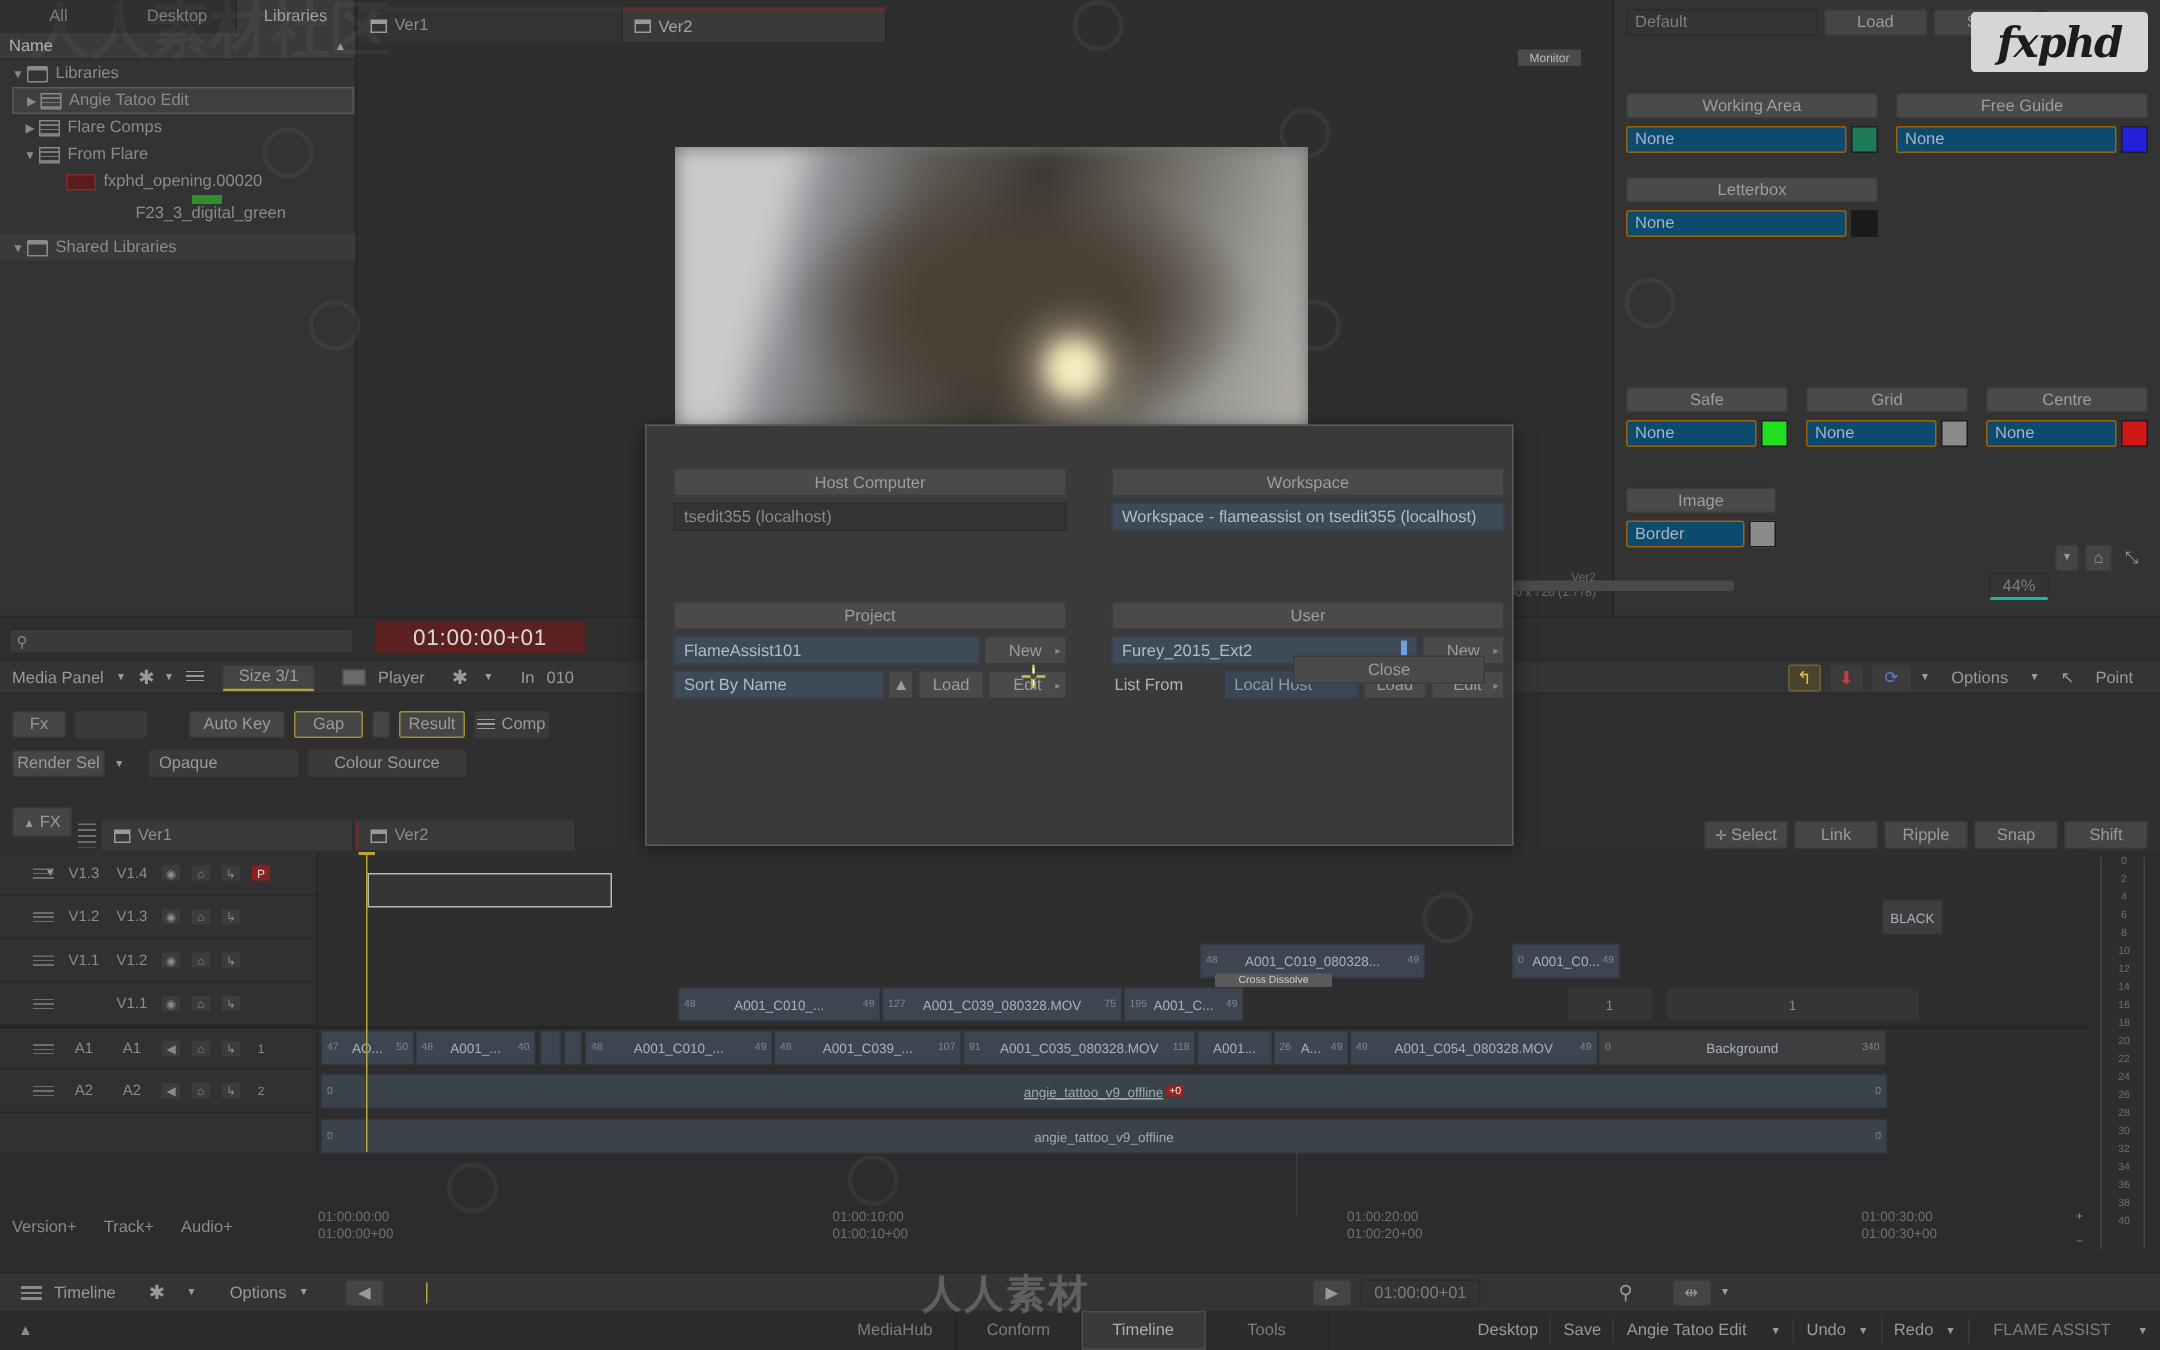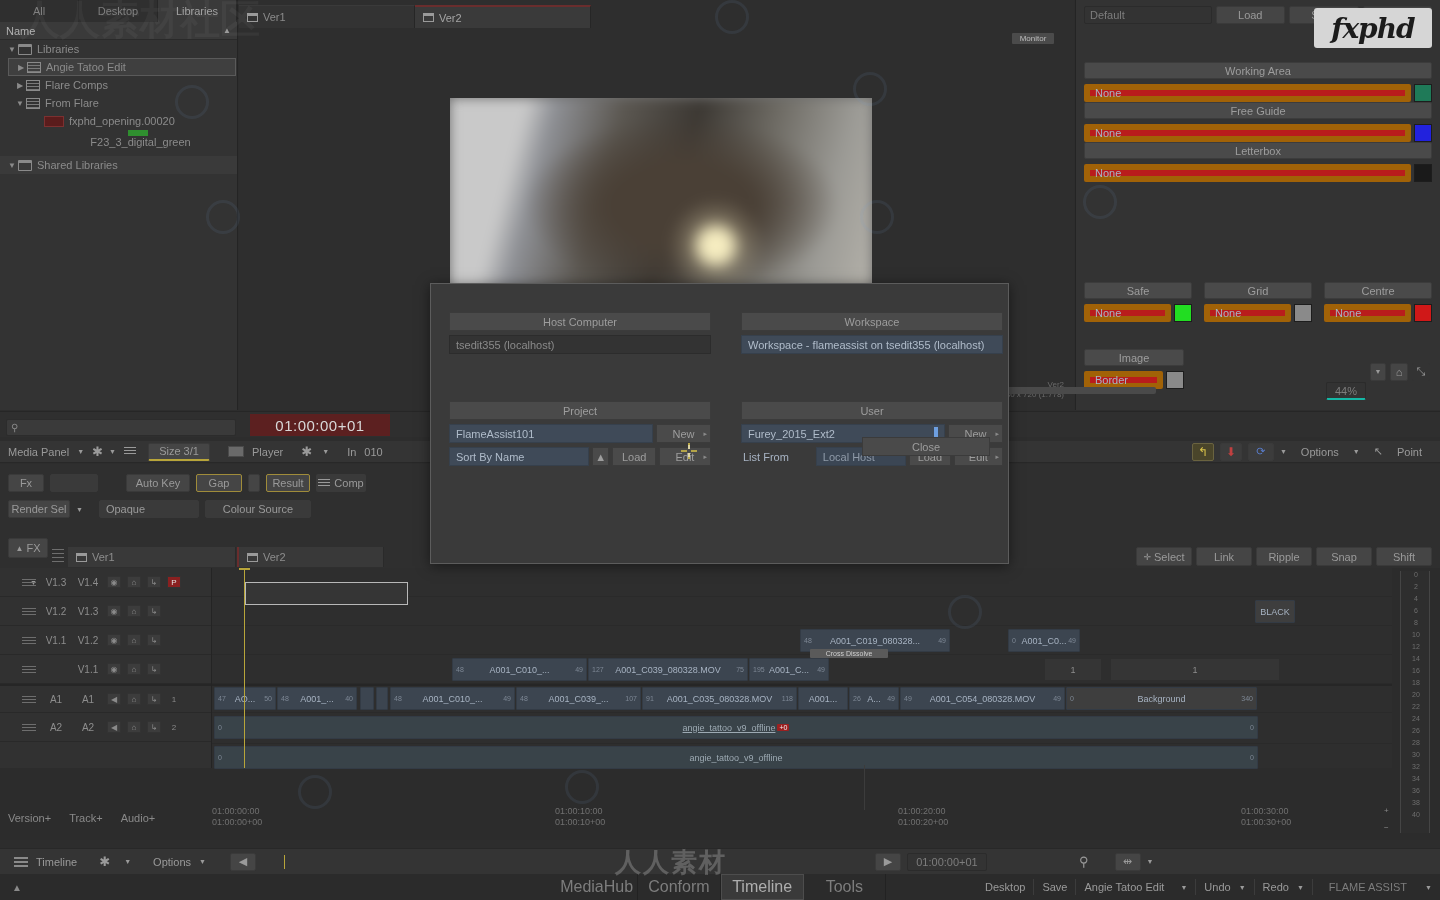--- a/index.html
+++ b/index.html
@@ -13,21 +13,21 @@
   }
   #app { position: relative; width: 1440px; height: 900px; background: #2d2d2d; }
 
   
   .btn {
     background: #454545; border: 1px solid #3a3a3a; border-radius: 2px;
     color: #9a9a9a; display: flex; align-items: center; justify-content: center;
     font-size: 11px; height: 18px; user-select: none;
   }
   .fld {
-    background: #b91c1c; border: 6px solid #a16207; border-radius: 2px;
+    background: #0c4a6e; border: 1px solid #a16207; border-radius: 2px;
     color: #a8b4c4; display: flex; align-items: center; padding-left: 5px;
     font-size: 11px; height: 18px;
   }
   .dark-fld {
     background: #333; border: 1px solid #2b2b2b; border-radius: 2px;
     color: #7d7d7d; display: flex; align-items: center; padding-left: 5px;
     font-size: 11px; height: 18px;
   }
   .hdr {
     background: #4a4a4a; border: 1px solid #3c3c3c; border-radius: 2px;
@@ -66,21 +66,21 @@
       linear-gradient(105deg, #c9c9c9 0 16%, #8f9196 22%, #5c5852 36%, #3c3833 52%, #6d6a63 68%, #9b9a95 84%, #b9b6ae 100%);
     filter: blur(6px);
   }
   #rgbinfo { position: absolute; left: 252px; top: 378px; font-size: 9px; color: #6e6e6e; line-height: 11px; }
   #rgbinfo2 { position: absolute; left: 328px; top: 378px; font-size: 9px; color: #6e6e6e; line-height: 11px; }
   #verinfo { position: absolute; right: 10px; top: 380px; font-size: 8px; color: #6a6a6a; text-align: right; line-height: 10px; }
 
   
   #rpanel { position: absolute; left: 1075px; top: 0; width: 365px; height: 410px; background: #333; border-left: 1px solid #242424; padding: 6px 8px; }
   #rp-top { display: flex; gap: 4px; }
-  #rp-grid { margin-top: 38px; display: grid; grid-template-columns: 1fr; gap: 0 12px; }
+  #rp-grid { margin-top: 38px; display: grid; grid-template-columns: 1fr 1fr; gap: 16px 12px; }
   .cell-hdr { margin-bottom: 5px; }
   .cell-row { display: flex; gap: 3px; }
   .cell-row .fld { flex: 1; }
   .cell-sw { width: 18px; height: 18px; }
   #rp-img { margin-top: 82px; width: 100px; }
   #fxphd-logo { position: absolute; right: 8px; top: 8px; width: 118px; height: 40px; background: #d6d6d6; border-radius: 3px; display: flex; align-items: center; justify-content: center; font-family: "DejaVu Serif", serif; font-style: italic; font-weight: bold; font-size: 28px; color: #1c1c1c; letter-spacing: -1px; }
   #zoom-row { position: absolute; right: 10px; bottom: 10px; display: flex; align-items: center; gap: 4px; }
   #scrollbar-h { position: absolute; left: -70px; bottom: 16px; width: 150px; height: 7px; background: #4a4a4a; border-radius: 2px; }
 
   
@@ -128,21 +128,21 @@
   .tick { position: absolute; font-size: 9px; color: #707070; line-height: 11px; }
   #tl-scale { position: absolute; right: 6px; top: 0; width: 42px; height: 268px; }
   #scale-ticks { position: absolute; left: 8px; top: 3px; width: 30px; height: 262px; background: #2e2e2e; border-left: 1px solid #454545; border-right: 1px solid #454545; }
   .sc-n { position: absolute; left: 0; width: 30px; text-align: center; font-size: 7px; color: #6e6e6e; }
   #vta-row { position: absolute; left: 8px; top: 244px; display: flex; gap: 18px; color: #8a8a8a; font-size: 11px; }
 
   
   #tl-bottombar { position: absolute; left: 0; top: 848px; width: 1440px; height: 26px; background: #343434; border-top: 1px solid #282828; display: flex; align-items: center; }
   #statusbar { position: absolute; left: 0; top: 874px; width: 1440px; height: 26px; background: #2b2b2b; display: flex; align-items: center; }
   #modebar { position: absolute; left: 556px; top: 874px; width: 330px; height: 26px; display: flex; }
-  .mode-tab { flex: 1; display: flex; align-items: center; justify-content: center; color: #7d7d7d; font-size: 16px; border-right: 1px solid #222; }
+  .mode-tab { flex: 1; display: flex; align-items: center; justify-content: center; color: #7d7d7d; font-size: 11px; border-right: 1px solid #222; }
   .mode-tab.active { background: #3a3a3a; color: #aeaeae; border: 1px solid #4d4d4d; }
   .sbitem { color: #9a9a9a; font-size: 11px; padding: 0 8px; display: flex; align-items: center; height: 18px; }
   .sbdiv { width: 1px; height: 16px; background: #3c3c3c; }
 
   
   #dialog { position: absolute; left: 430px; top: 283px; width: 579px; height: 281px; background: #3a3a3a; border: 1px solid #5c5c5c; z-index: 100; box-shadow: 0 2px 12px rgba(0,0,0,0.5); }
   #dlg-title { height: 19px; background: #4a4a4a; border-bottom: 1px solid #2f2f2f; display: flex; align-items: center; padding-left: 10px; color: #cfcfcf; font-size: 11px; }
   #dlg-body { position: relative; padding: 28px 18px 0 18px; }
   .dcol { width: 262px; }
   .drow { display: flex; gap: 3px; margin-top: 4px; }

